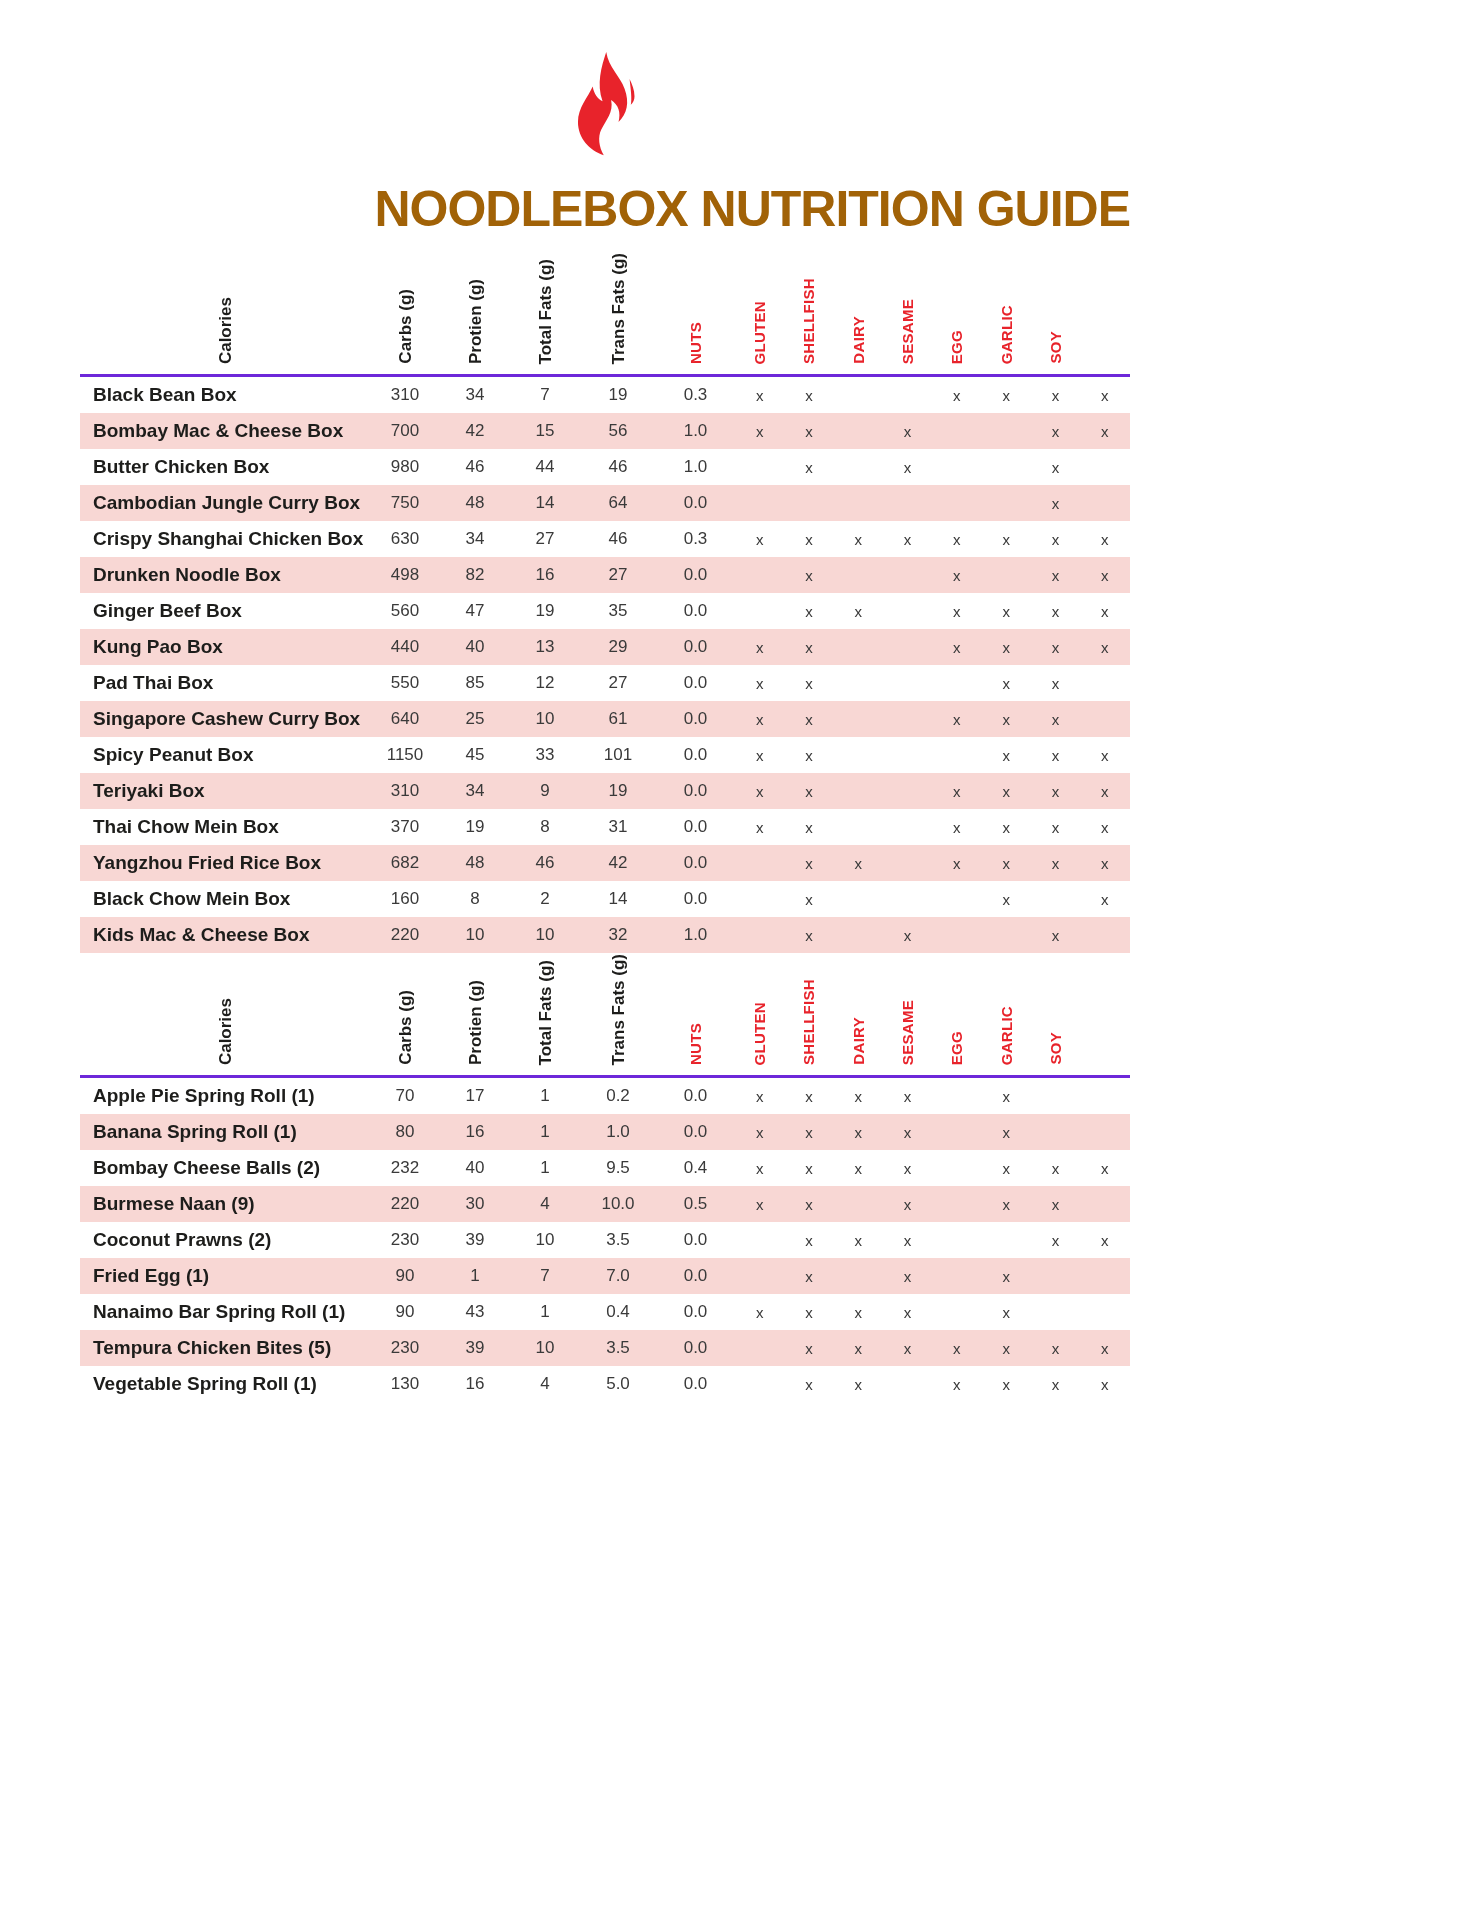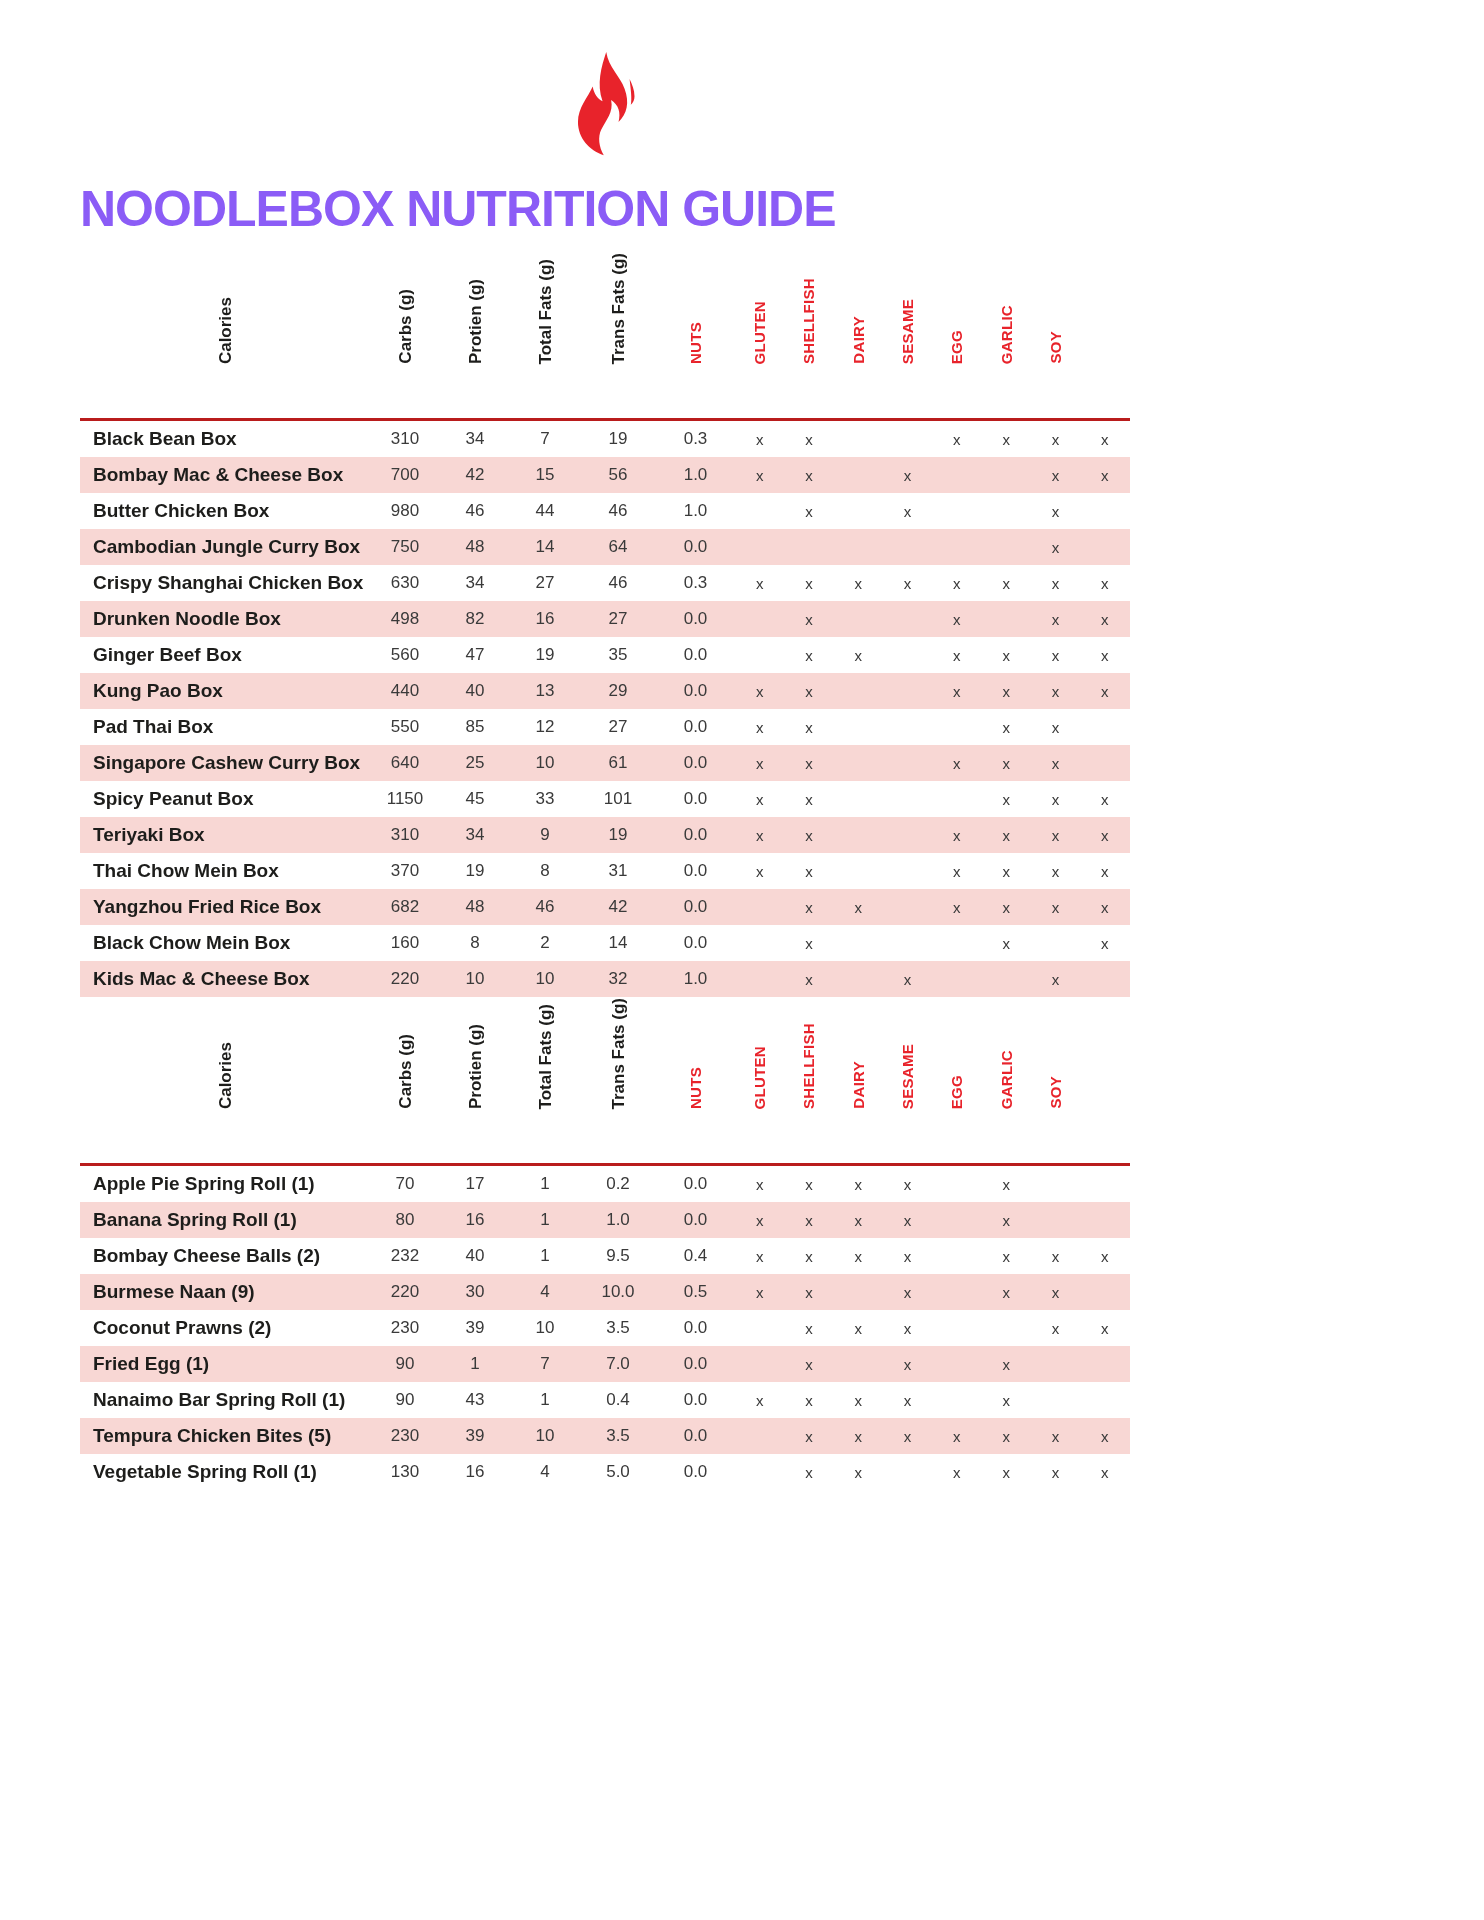--- a/index.html
+++ b/index.html
@@ -10,25 +10,25 @@
     color:#1d1d1b;
     position:relative;
     overflow:hidden;
   }
   .content { width:1050px; margin-left:80px; }
 
   .logo-wrap { display:flex; justify-content:center; padding-top:52px; }
   .logo-wrap svg { width:80px; height:118px; }
 
   .page-title {
-    text-align:left;
+    text-align:right;
     font-size:50px;
     font-weight:bold;
     letter-spacing:-1px;
-    color:#8b5cf6;
+    color:#a16207;
     margin-top:10px;
     text-transform:uppercase;
   }
 
   .section { margin-top:0; }
   .section:first-of-type { margin-top:14px; }
 
   .header-row, .row {
     display:grid;
     grid-template-columns:290px 70px 70px 70px 76px 79px repeat(8, 49.3px);
@@ -54,21 +54,21 @@
     writing-mode:vertical-rl;
     transform:rotate(180deg);
     white-space:nowrap;
     font-weight:bold;
     font-size:17px;
     line-height:1;
   }
   .col-head.nutrient span { color:#1d1d1b; }
   .col-head.allergen span { color:#e8232b; font-size:15px; letter-spacing:0.3px; }
 
-  .tbl { border-top:3px solid #b91c1c;margin-top:44px; }
+  .tbl { border-top:3px solid #6d28d9; }
   .row { height:36px; align-items:center; }
   .row:nth-child(even) { background:#f8d7d4; }
 
   .row .name {
     font-weight:bold;
     font-size:19px;
     padding-left:13px;
     white-space:nowrap;
     color:#1d1d1b;
   }

